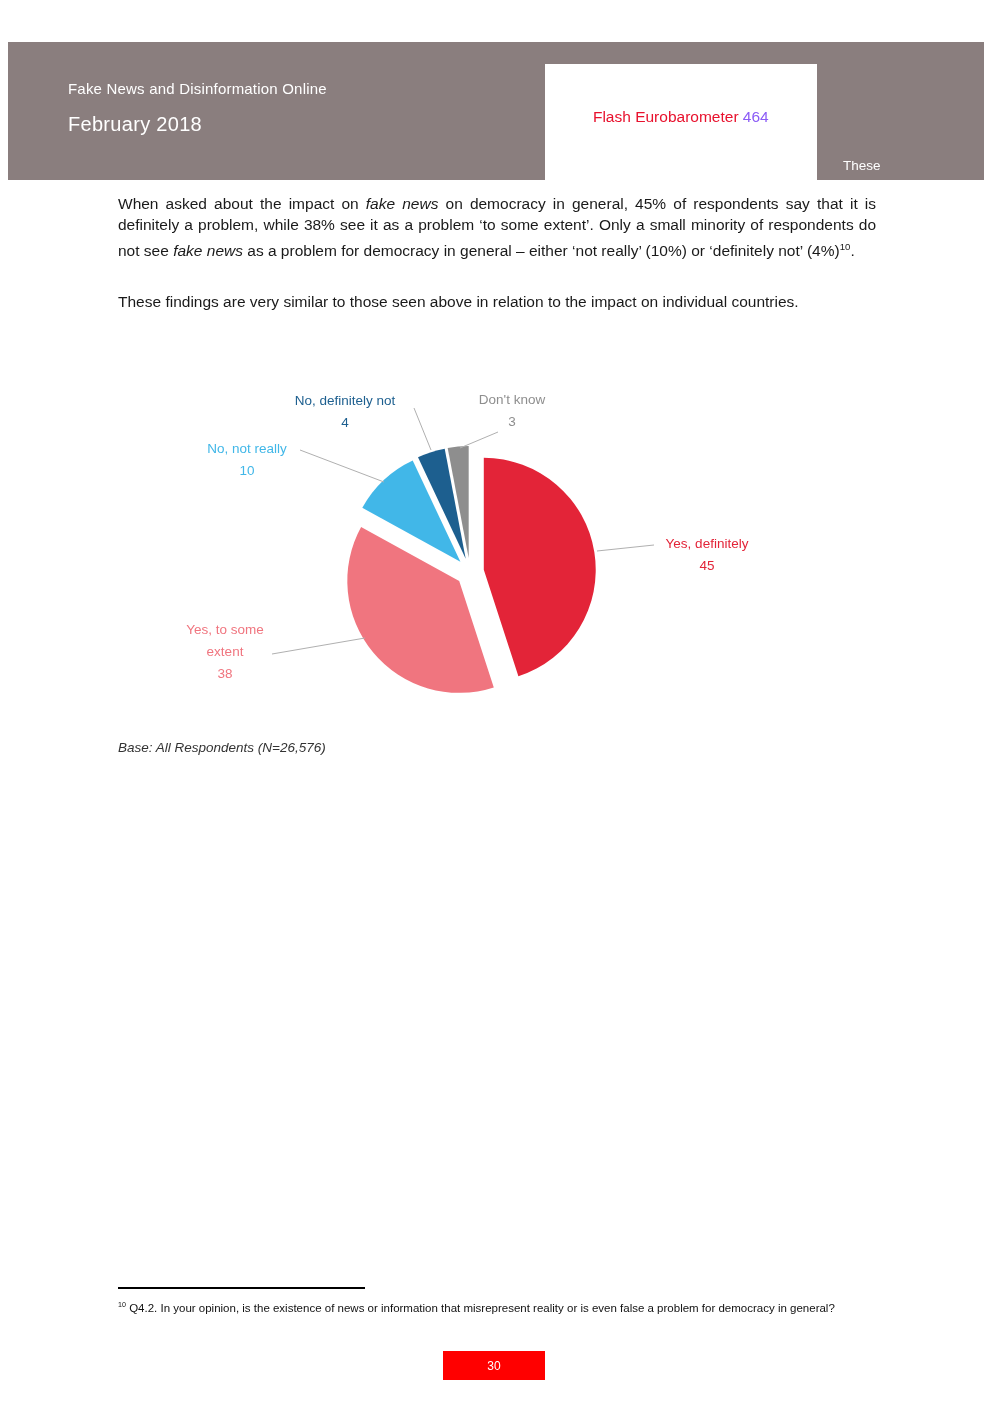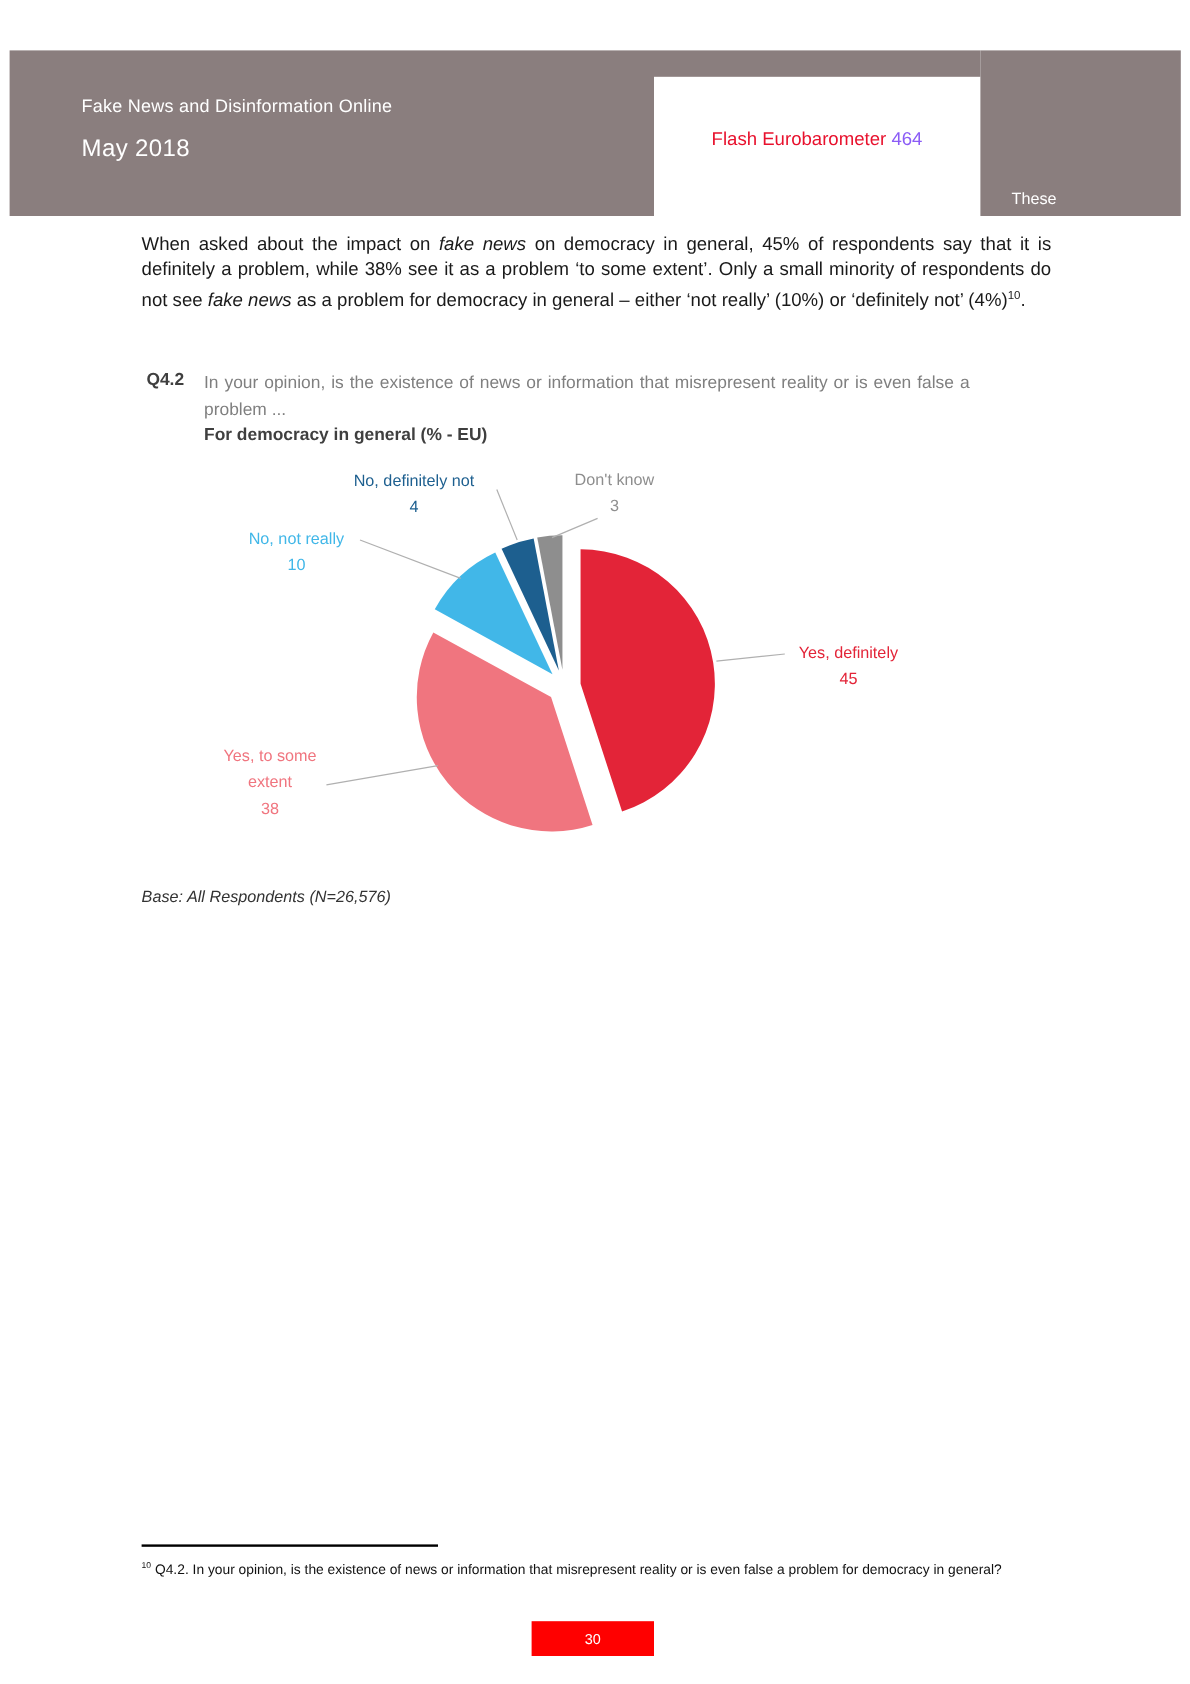--- a/index.html
+++ b/index.html
@@ -42,41 +42,37 @@
   .page-badge{position:absolute;left:443px;top:1351px;width:102px;height:29px;background:var(--badge-red,#ff0000);color:#fff;font-size:12px;display:flex;align-items:center;justify-content:center;}
 </style>
 </head>
 <body>
 
 <div class="page">
 
   <header class="header">
     <div class="header-left">
       <div class="header-title">Fake News and Disinformation Online</div>
-      <div class="header-date">May 2018</div>
+      <div class="header-date">February 2018</div>
     </div>
     <div class="header-center">
       <div class="center-strip"></div>
       <div class="header-eb">
         <span class="eb-red">Flash Eurobarometer</span>
         <span class="eb-num">464</span>
       </div>
     </div>
     <div class="header-right">
       <div class="header-report">These</div>
     </div>
   </header>
 
   <p class="para para1">When asked about the impact on <i>fake news</i> on democracy in general, 45% of respondents say that it is definitely a problem, while 38% see it as a problem ‘to some extent’. Only a small minority of respondents do not see <i>fake news</i> as a problem for democracy in general – either ‘not really’ (10%) or ‘definitely not’ (4%)<sup>10</sup>.</p>
+  <p class="para para2">These findings are very similar to those seen above in relation to the impact on individual countries.</p>
 
-  <div class="q-block">
-    <span class="q-num">Q4.2</span>
-    <div class="q-text">In your opinion, is the existence of news or information that misrepresent reality or is even false a problem ...</div>
-    <div class="q-subtitle">For democracy in general (% - EU)</div>
-  </div>
 
   <div class="pie-wrap">
     <svg id="pie-svg" viewBox="0 0 640 330" width="640" height="330" xmlns="http://www.w3.org/2000/svg">
         <path d="M 313.8 179.8 L 313.8 67.8 A 112 112 0 0 1 348.4 286.3 Z" fill="#e32438"></path>
         <path d="M 289.2 190.9 L 323.8 297.4 A 112 112 0 0 1 191.1 137.0 Z" fill="#f0757f"></path>
         <path d="M 290.4 171.8 L 192.3 117.8 A 112 112 0 0 1 242.7 70.5 Z" fill="#41b7e8"></path>
         <path d="M 295.7 168.7 L 248.0 67.3 A 112 112 0 0 1 274.7 58.7 Z" fill="#1d5f8f"></path>
         <path d="M 298.7 168.1 L 277.7 58.0 A 112 112 0 0 1 298.7 56.1 Z" fill="#8e8e8e"></path>
         <line x1="427" y1="161" x2="484" y2="155" stroke="#b0b0b0" stroke-width="1"></line>
         <text x="537" y="158" text-anchor="middle" fill="#e32438" class="pie-label"><tspan x="537" dy="0">Yes, definitely</tspan><tspan x="537" dy="22">45</tspan></text>

